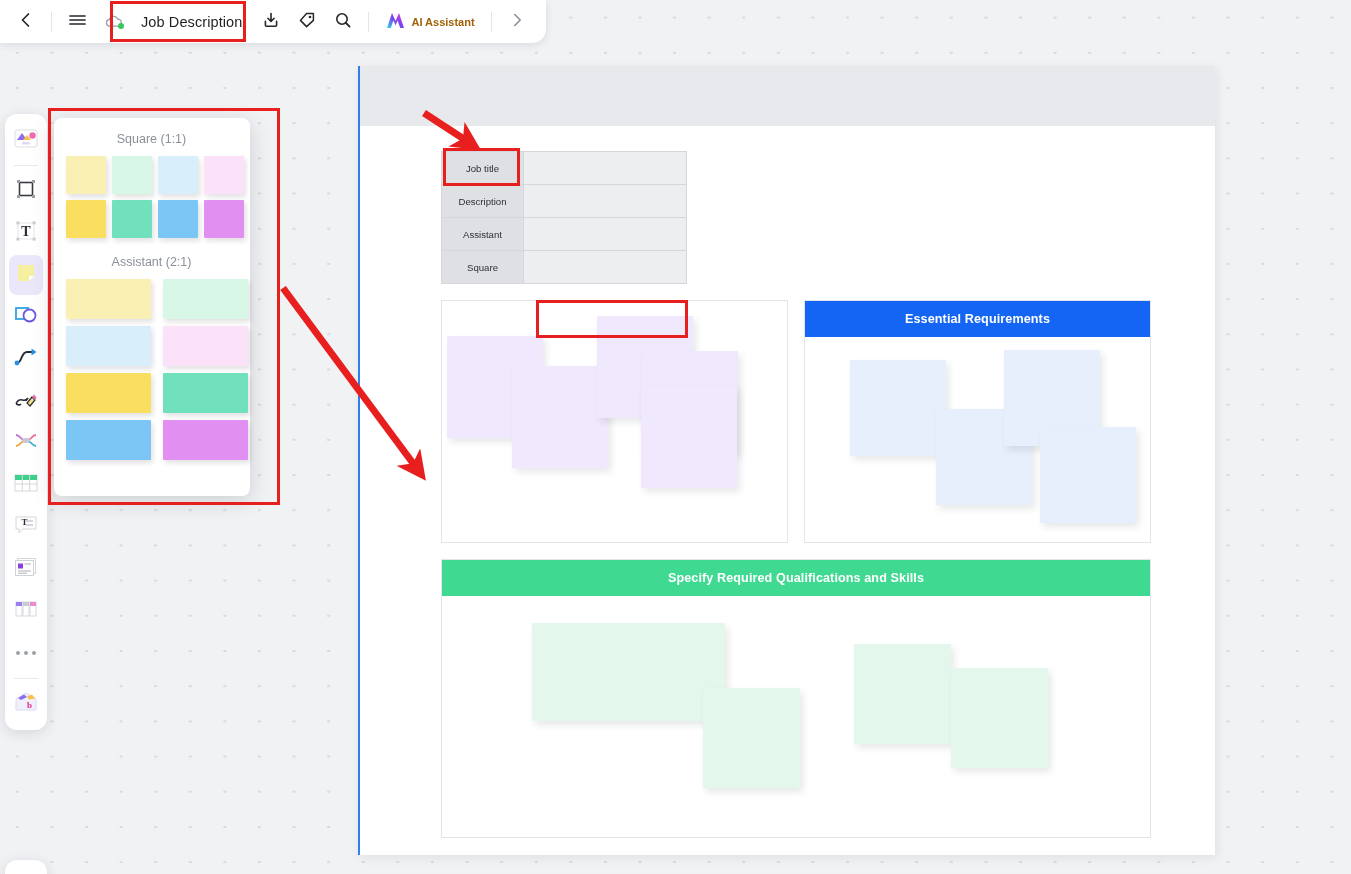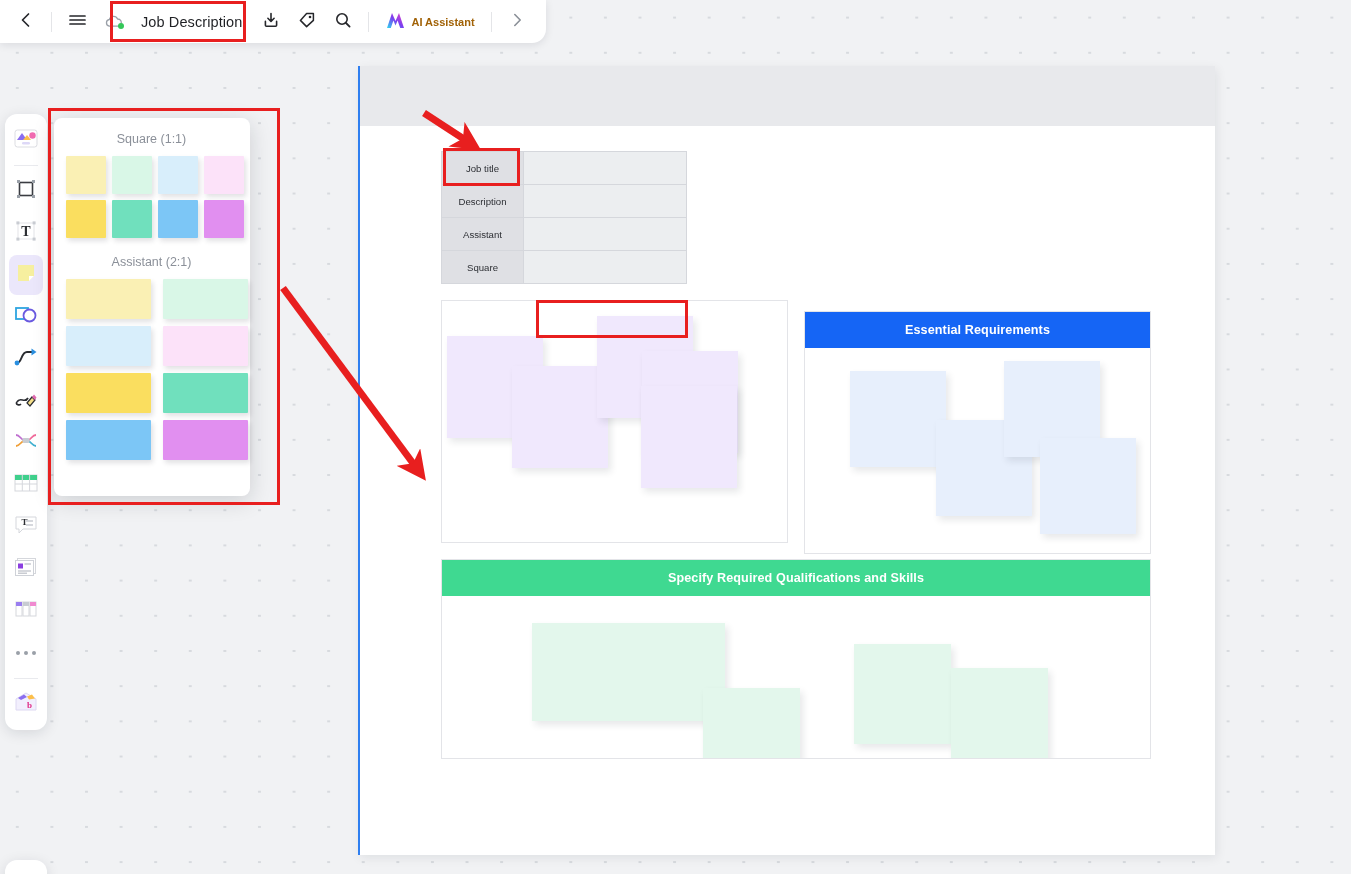--- a/index.html
+++ b/index.html
@@ -168,22 +168,22 @@
     height: 36px; display: flex; align-items: center; justify-content: center;
     color: #fff; font-size: 12.6px; font-weight: 700; letter-spacing: .1px;
   }
   .panel-body { position: relative; width: 100%; }
   .note {
     position: absolute;
     box-shadow: 3px 4px 7px rgba(23,27,40,.10);
   }
 
   #panel-resp { left: 83px; top: 234px; width: 347px; height: 243px; }
-  #panel-req  { left: 446px; top: 245px; width: 347px; height: 243px; }
-  #panel-qual { left: 83px; top: 493px; width: 710px; height: 200px; }
+  #panel-req  { left: 446px; top: 234px; width: 347px; height: 243px; }
+  #panel-qual { left: 83px; top: 493px; width: 710px; height: 279px; }
 </style>
 </head>
 <body>
 
 <div id="root">
 
   <div class="frame">
     <div class="frame-head"></div>
 
     <table class="info-table">

